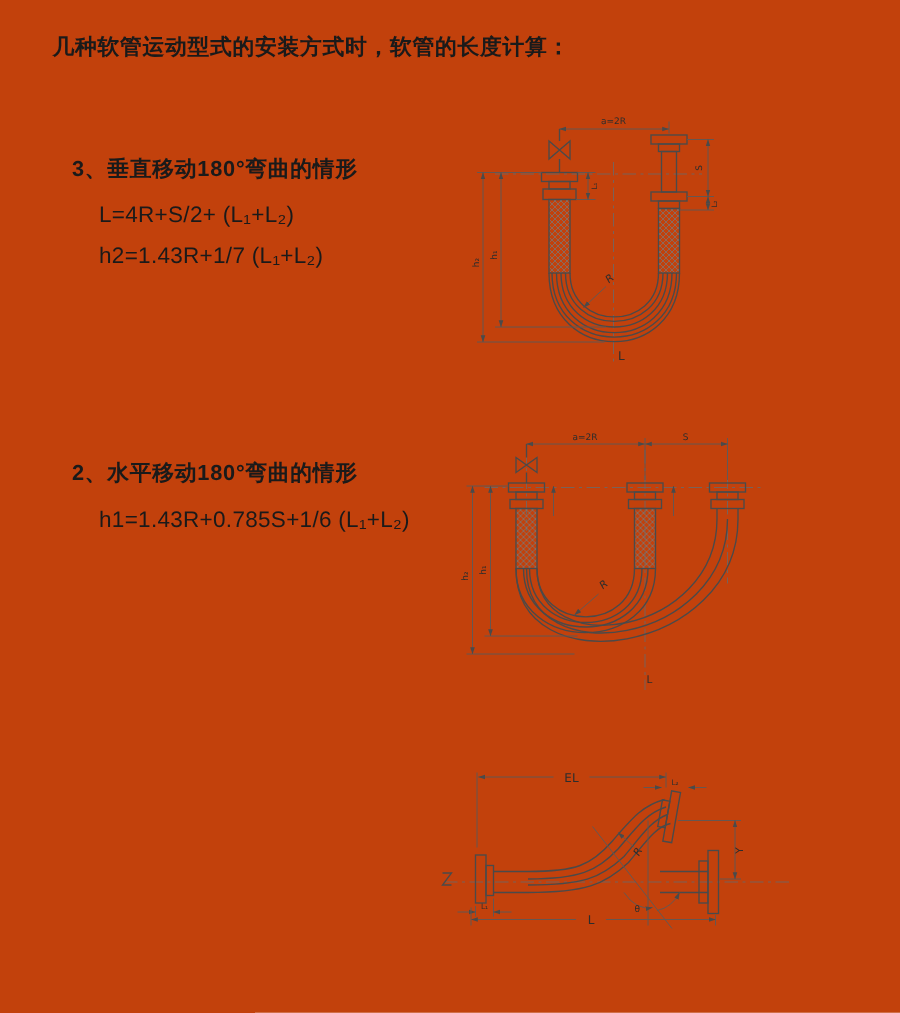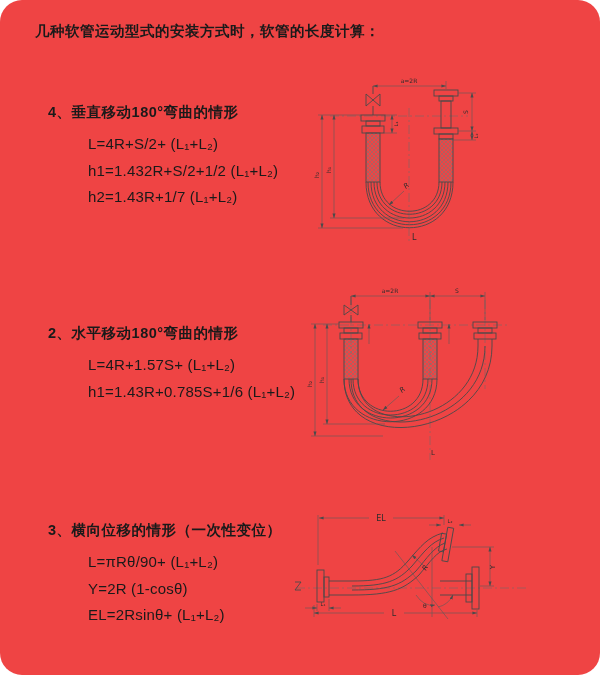--- a/index.html
+++ b/index.html
@@ -1,28 +1,28 @@
 <!DOCTYPE html>
 <html><head>
 <meta charset="utf-8">
 <style>
   html,body{margin:0;padding:0;}
   body{
     width:600px;height:675px;background:#ffffff;position:relative;overflow:hidden;
     font-family:"Liberation Sans","DejaVu Sans",sans-serif;color:#1a1a1a;
   }
-  .page{position:absolute;inset:0;background:#ef4444;border-radius:22px;}
+  .page{position:absolute;inset:0;background:#c2410c;}
   .doc-title{
     position:absolute;left:35px;top:22px;font-size:14.5px;font-weight:bold;
     letter-spacing:0.5px;white-space:nowrap;
   }
   .section{position:absolute;left:48px;}
-  .sec-1{top:103px;} .sec-2{top:324px;} .sec-3{top:521px;}
+  .sec-1{top:103px;} .sec-2{top:306px;} .sec-3{top:521px;}
   .sec-heading{font-size:14.5px;font-weight:bold;letter-spacing:0.5px;margin:0 0 9px 0;white-space:nowrap;}
-  .formula{font-size:15px;line-height:26.5px;margin-left:40px;letter-spacing:0.2px;white-space:nowrap;}
+  .formula{font-size:15px;line-height:26.5px;margin-left:18px;letter-spacing:0.2px;white-space:nowrap;}
   .diagram{position:absolute;}
   .dia-1{left:306px;top:70px;}
   .dia-2{left:303px;top:284px;}
   .dia-3{left:292px;top:505px;}
   svg{display:block;}
   svg text{font-family:"DejaVu Sans",sans-serif;fill:#2d2d2d;stroke:none;}
   .ln{stroke:#4a4a4a;stroke-width:0.9;fill:none;}
   .dim{stroke:#5a5a5a;stroke-width:0.6;fill:none;}
   .cl{stroke:#6a6a6a;stroke-width:0.55;fill:none;stroke-dasharray:9 3 2 3;}
   .braid{fill:url(#hatch);stroke:#4a4a4a;stroke-width:0.9;}
@@ -40,38 +40,30 @@
       </pattern>
       <marker id="arw" viewBox="0 0 10 10" refX="9.5" refY="5" markerWidth="8" markerHeight="8" orient="auto-start-reverse">
         <path d="M0,1.8 L10,5 L0,8.2 Z" fill="#4a4a4a"></path>
       </marker>
     </defs>
   </svg>
 
   <div class="doc-title">几种软管运动型式的安装方式时，软管的长度计算：</div>
 
   <div class="section sec-1">
-    <div class="sec-heading">4、垂直移动180°弯曲的情形</div>
+    <div class="sec-heading">3、垂直移动180°弯曲的情形</div>
     <div class="formula">L=4R+S/2+ (L₁+L₂)</div>
-    <div class="formula">h1=1.432R+S/2+1/2 (L₁+L₂)</div>
     <div class="formula">h2=1.43R+1/7 (L₁+L₂)</div>
   </div>
 
   <div class="section sec-2">
     <div class="sec-heading">2、水平移动180°弯曲的情形</div>
-    <div class="formula">L=4R+1.57S+ (L₁+L₂)</div>
     <div class="formula">h1=1.43R+0.785S+1/6 (L₁+L₂)</div>
   </div>
 
-  <div class="section sec-3">
-    <div class="sec-heading">3、横向位移的情形（一次性变位）</div>
-    <div class="formula">L=πRθ/90+ (L₁+L₂)</div>
-    <div class="formula">Y=2R (1-cosθ)</div>
-    <div class="formula">EL=2Rsinθ+ (L₁+L₂)</div>
-  </div>
 
   <div class="diagram dia-1">
     <svg width="205" height="190" viewBox="0 0 205 190">
 
       <path class="cl" d="M103,38 V172"></path>
       <path class="cl" d="M24,46 H162"></path>
 
       <path class="dim" d="M140,11 V19"></path>
       <line class="dim" x1="67" y1="16" x2="140" y2="16" marker-start="url(#arw)" marker-end="url(#arw)"></line>
       <text x="103" y="12.5" font-size="6" text-anchor="middle">a=2R</text>

